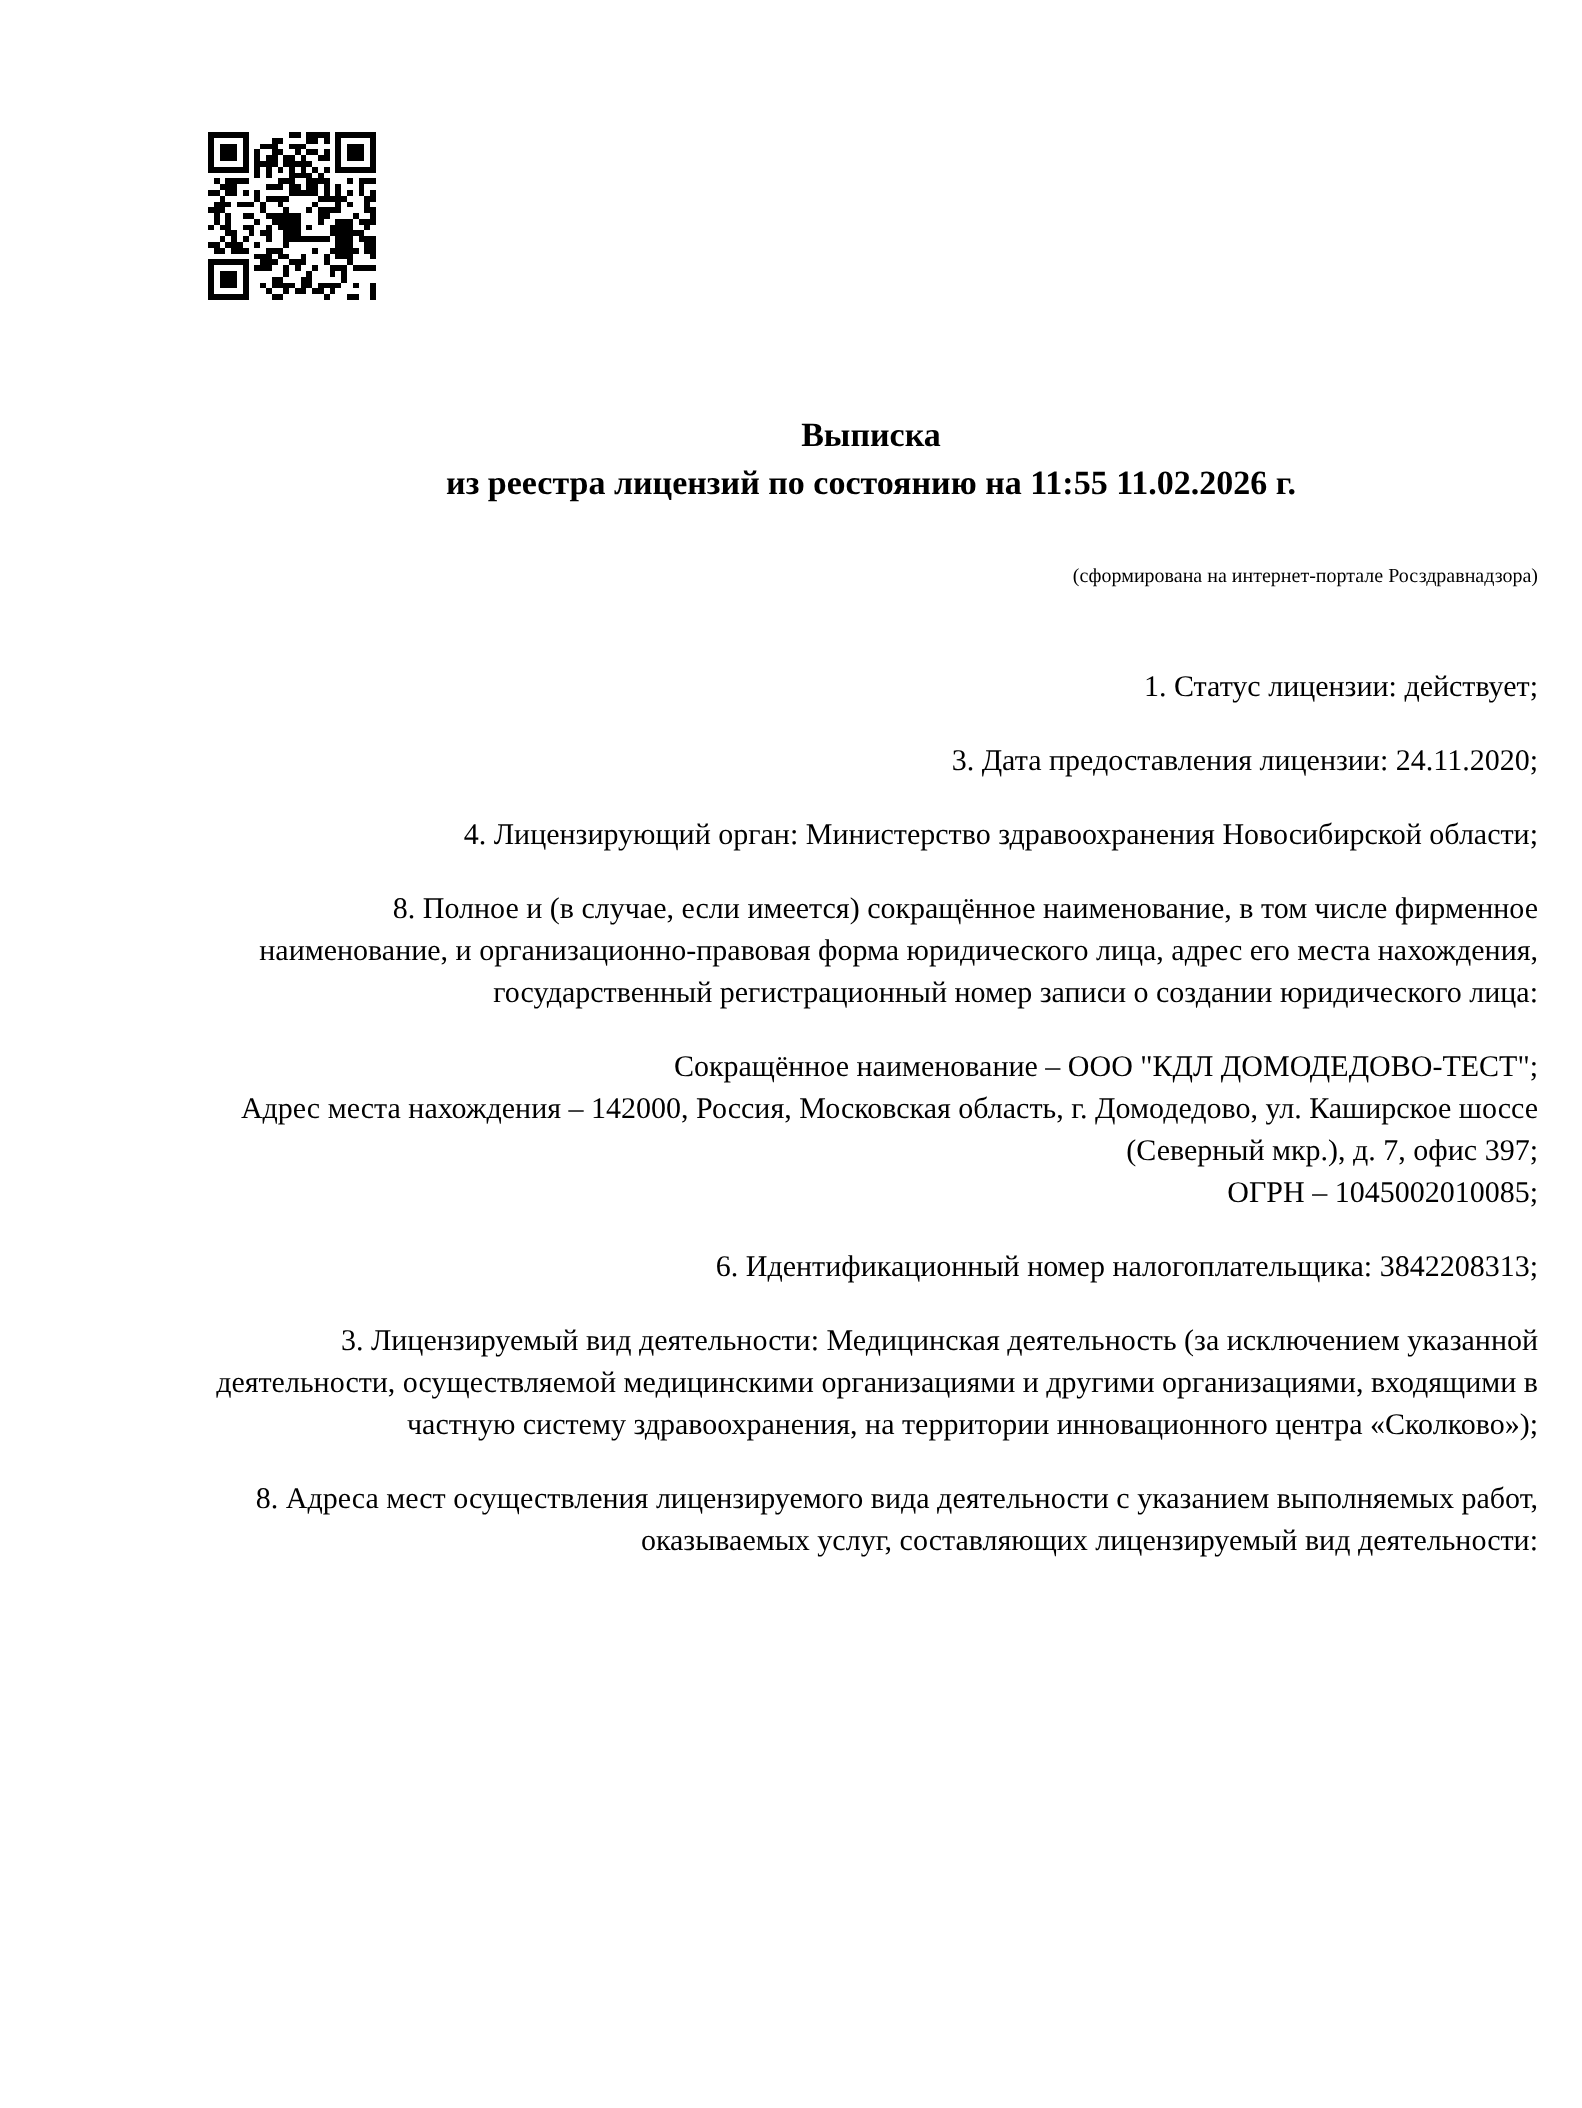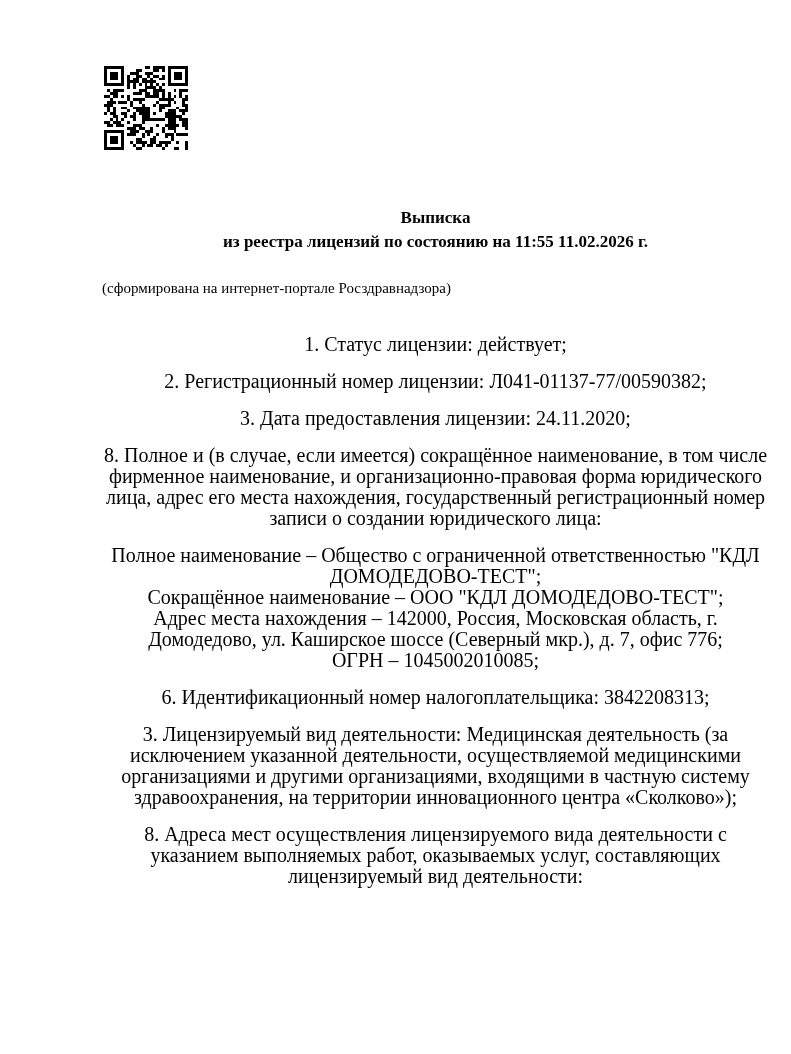--- a/index.html
+++ b/index.html
@@ -27,29 +27,30 @@
     top: 206px;
     width: 667px;
   }
   .title {
     text-align: center;
     font-weight: bold;
     font-size: 17px;
     line-height: 24px;
   }
   .subtitle {
-    font-size: 15px;
+    text-align: right;
+    font-size: 10px;
     line-height: 17px;
     margin-top: 26px;
   }
   .para {
     margin: 16px 0 0 0;
-    font-size: 20px;
+    font-size: 15px;
     line-height: 21px;
-    text-align: center;
+    text-align: right;
   }
   .para.first { margin-top: 37px; }
 </style>
 </head>
 <body>
 
 <div class="page">
 
   <div class="qr">
     <svg id="qr-svg" xmlns="http://www.w3.org/2000/svg" viewBox="0 0 29 29" shape-rendering="crispEdges">
@@ -470,28 +471,27 @@
   <div class="content">
 
     <div class="title">
       <div>Выписка</div>
       <div>из реестра лицензий по состоянию на 11:55 11.02.2026 г.</div>
     </div>
 
     <div class="subtitle">(сформирована на интернет-портале Росздравнадзора)</div>
 
     <p class="para first">1. Статус лицензии: действует;</p>
-    <p class="para">2. Регистрационный номер лицензии: Л041-01137-77/00590382;</p>
     <p class="para">3. Дата предоставления лицензии: 24.11.2020;</p>
+    <p class="para">4. Лицензирующий орган: Министерство здравоохранения Новосибирской области;</p>
     <p class="para">8. Полное и (в случае, если имеется) сокращённое наименование, в том числе фирменное наименование, и организационно-правовая форма юридического лица, адрес его места нахождения, государственный регистрационный номер записи о создании юридического лица:</p>
 
     <div class="para">
-      <div>Полное наименование – Общество с ограниченной ответственностью "КДЛ ДОМОДЕДОВО-ТЕСТ";</div>
       <div>Сокращённое наименование – ООО "КДЛ ДОМОДЕДОВО-ТЕСТ";</div>
-      <div>Адрес места нахождения – 142000, Россия, Московская область, г. Домодедово, ул. Каширское шоссе (Северный мкр.), д. 7, офис 776;</div>
+      <div>Адрес места нахождения – 142000, Россия, Московская область, г. Домодедово, ул. Каширское шоссе (Северный мкр.), д. 7, офис 397;</div>
       <div>ОГРН – 1045002010085;</div>
     </div>
 
     <p class="para">6. Идентификационный номер налогоплательщика: 3842208313;</p>
     <p class="para">3. Лицензируемый вид деятельности: Медицинская деятельность (за исключением указанной деятельности, осуществляемой медицинскими организациями и другими организациями, входящими в частную систему здравоохранения, на территории инновационного центра «Сколково»);</p>
     <p class="para">8. Адреса мест осуществления лицензируемого вида деятельности с указанием выполняемых работ, оказываемых услуг, составляющих лицензируемый вид деятельности:</p>
 
   </div>
 </div>
 

